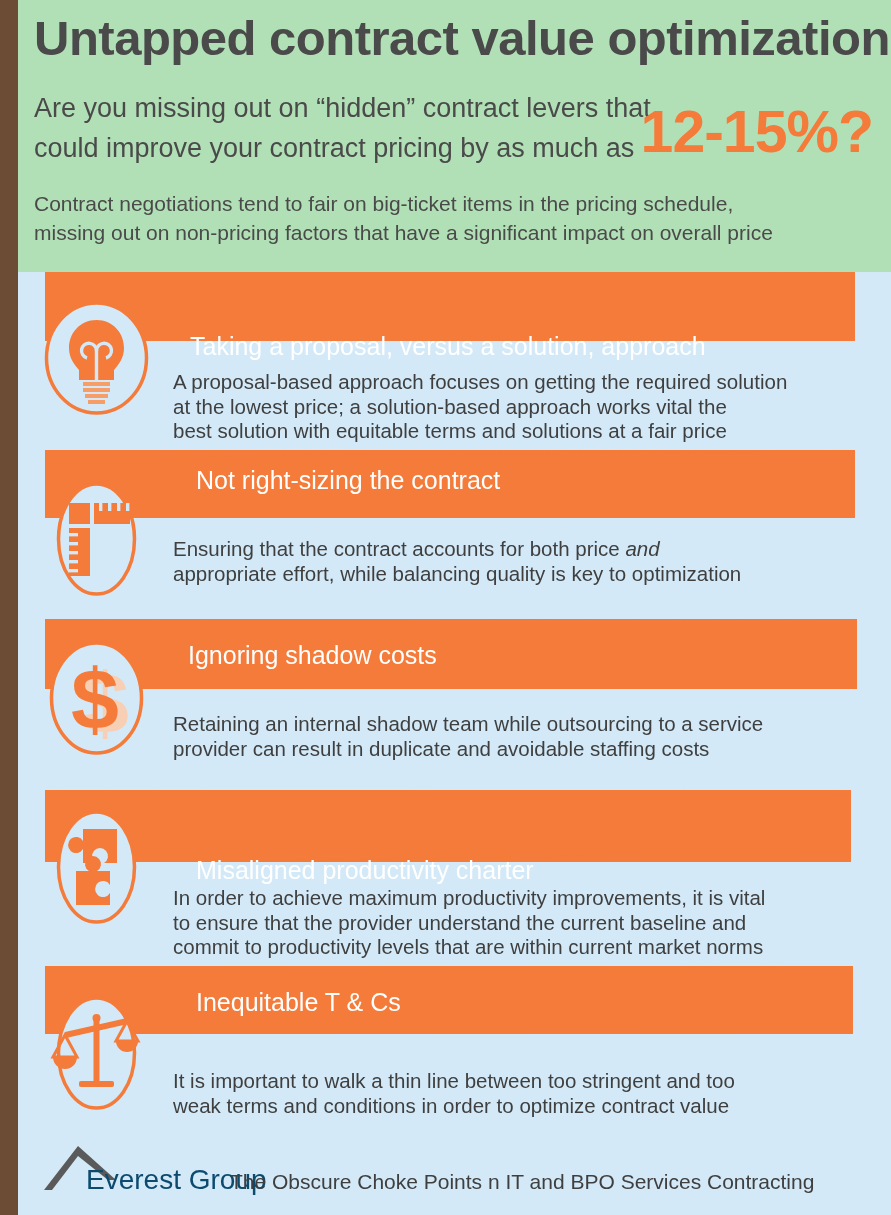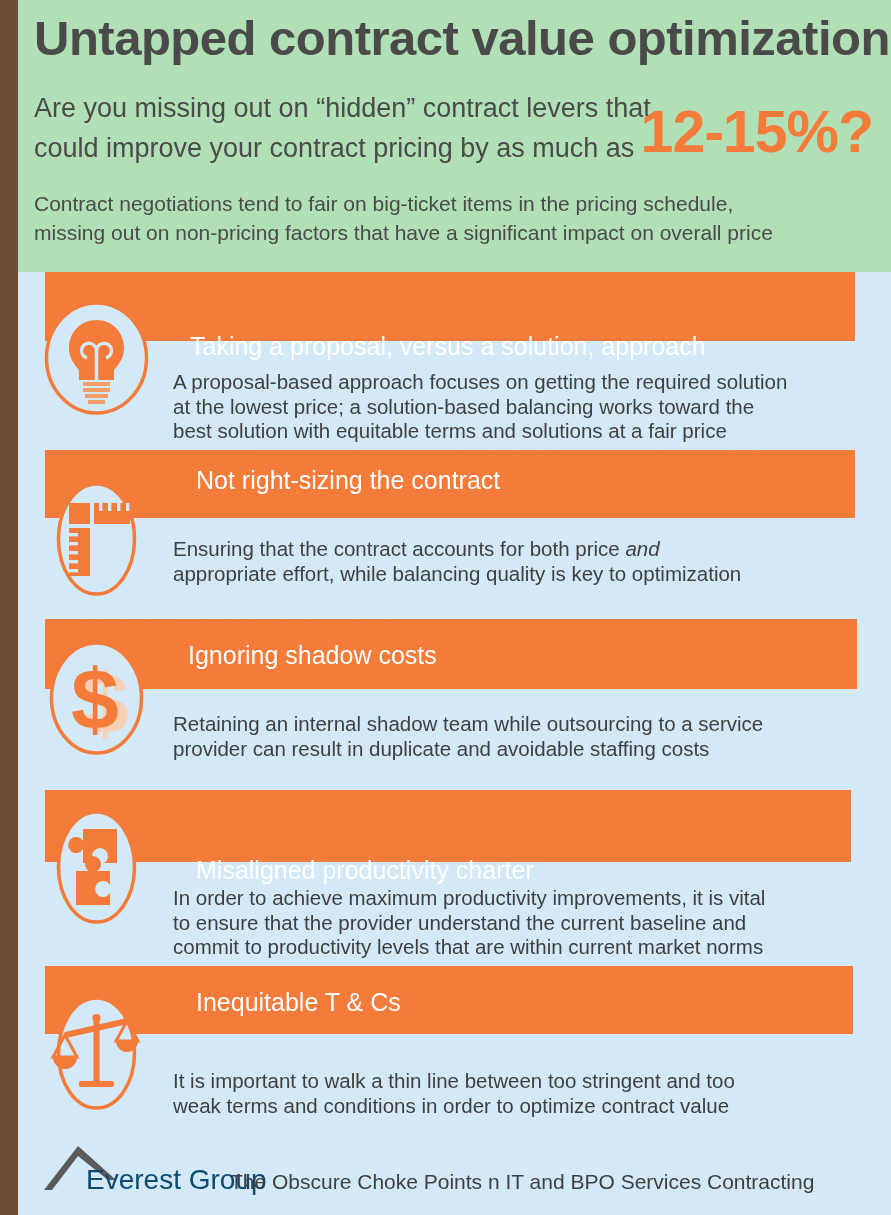--- a/index.html
+++ b/index.html
@@ -125,21 +125,21 @@
         <path d="M44 58 a7.5 7.5 0 1 1 9.5 -7 L53.5 80" fill="none" stroke="#d3e9f7" stroke-width="3.4"></path>
         <path d="M63 58 a7.5 7.5 0 1 0 -9.5 -7" fill="none" stroke="#d3e9f7" stroke-width="3.4"></path>
         <rect x="40" y="82" width="27" height="4" fill="#f79d68"></rect>
         <rect x="40" y="88" width="27" height="4" fill="#f79d68"></rect>
         <rect x="42" y="94" width="23" height="4" fill="#f79d68"></rect>
         <rect x="45" y="100" width="17" height="4" fill="#f79d68"></rect>
       </svg>
     </div>
     <div class="body-text" style="top:362px;margin-top:8px;">
       <div>A proposal-based approach focuses on getting the required solution</div>
-      <div>at the lowest price; a  solution-based balancing works toward the</div>
+      <div>at the lowest price; a  solution-based approach works vital the</div>
       <div>best solution with equitable terms and solutions at a fair price</div>
     </div>
   </div>
 
   <div class="section" style="top:0">
     <svg class="bar" style="top:450px;width:810px;height:68px;left:45px;" viewBox="0 0 810 68" preserveAspectRatio="none">
       <polygon points="0,8 810,0 810,60 192,60 192,68 0,68" fill="#f47b39"></polygon>
     </svg>
     <div class="bar-title" style="left:196px;top:466px;">Not right-sizing the contract</div>
     <div class="icon-wrap" style="top:481px;">

